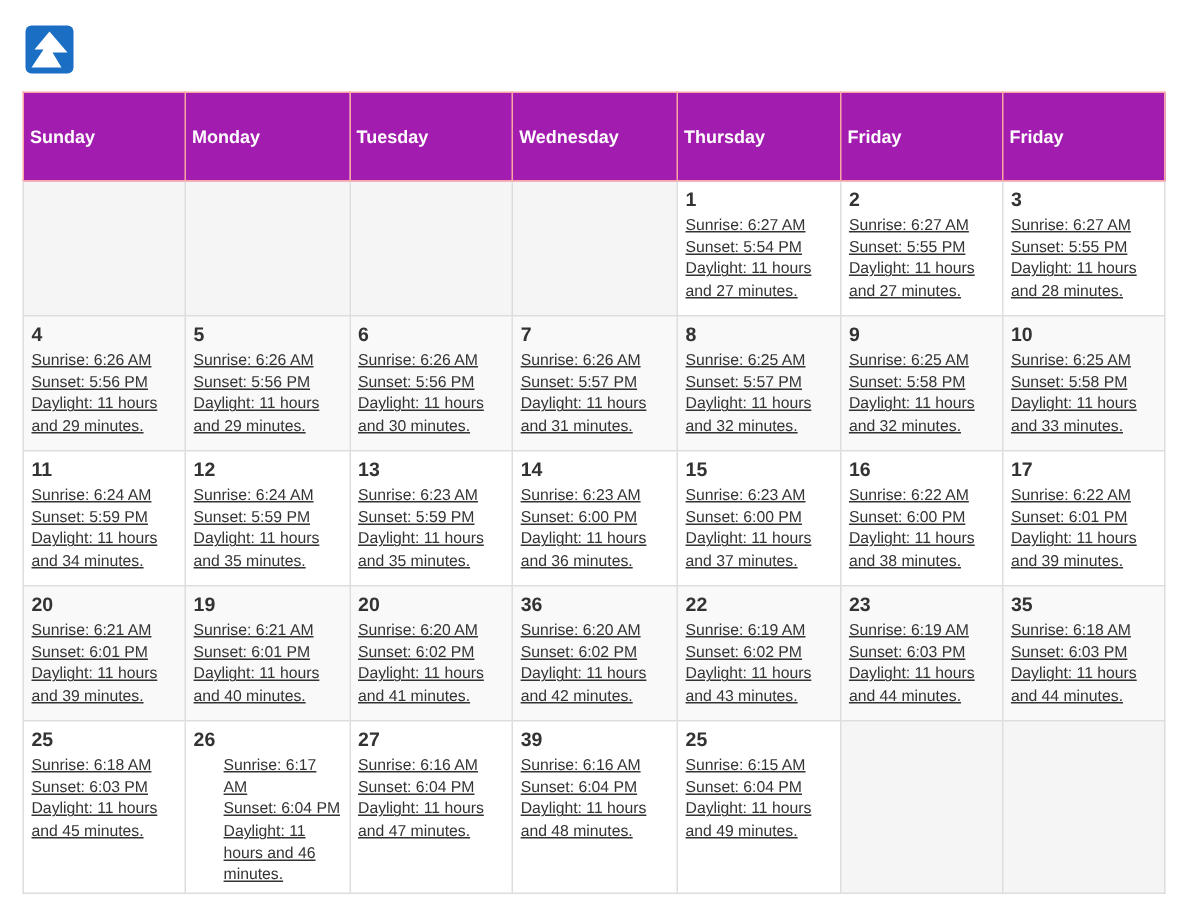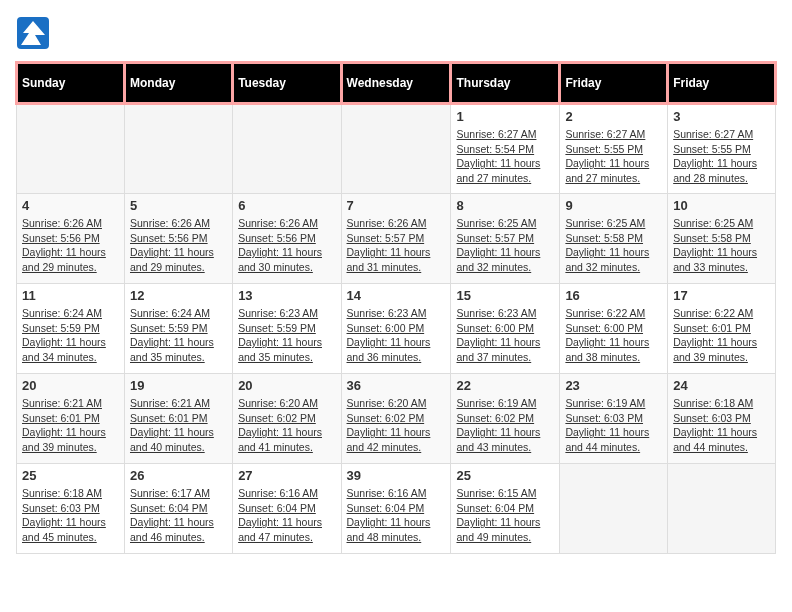--- a/index.html
+++ b/index.html
@@ -32,27 +32,27 @@
     .location {
       font-size: 16px;
       color: #333;
     }
     .calendar-table {
       width: 100%;
       border-collapse: collapse;
       font-size: 11px;
     }
     .calendar-table th {
-      background-color: #000000;
+      background-color: #a21caf;
       color: #fff;
-      padding: 12px 4px;
+      padding: 22px 4px;
       text-align: left;
       font-size: 12px;
       font-weight: bold;
-      border: 3px solid #fca5a5;
+      border: 1px solid #fca5a5;
     }
     .calendar-table td {
       vertical-align: top;
       padding: 4px 5px;
       border: 1px solid #ddd;
       height: 90px;
       width: 113px;
     }
     .calendar-table tr:nth-child(even) td {
       background-color: #f9f9f9;
@@ -256,36 +256,36 @@
 Sunset: 6:02 PM
 Daylight: 11 hours and 43 minutes.</div>
         </td>
         <td>
           <div class="day-number">23</div>
           <div class="day-info" style="white-space: pre-line;">Sunrise: 6:19 AM
 Sunset: 6:03 PM
 Daylight: 11 hours and 44 minutes.</div>
         </td>
         <td>
-          <div class="day-number">24</div>
+          <div class="day-number">35</div>
           <div class="day-info" style="white-space: pre-line;">Sunrise: 6:18 AM
 Sunset: 6:03 PM
 Daylight: 11 hours and 44 minutes.</div>
         </td>
       </tr>
       <tr>
         <td>
           <div class="day-number">25</div>
           <div class="day-info" style="white-space: pre-line;">Sunrise: 6:18 AM
 Sunset: 6:03 PM
 Daylight: 11 hours and 45 minutes.</div>
         </td>
         <td>
           <div class="day-number">26</div>
-          <div class="day-info" style="white-space: pre-line;">Sunrise: 6:17 AM
+          <div class="day-info" style="white-space: pre-line; margin-left: 20px;">Sunrise: 6:17 AM
 Sunset: 6:04 PM
 Daylight: 11 hours and 46 minutes.</div>
         </td>
         <td>
           <div class="day-number">27</div>
           <div class="day-info" style="white-space: pre-line;">Sunrise: 6:16 AM
 Sunset: 6:04 PM
 Daylight: 11 hours and 47 minutes.</div>
         </td>
         <td>

